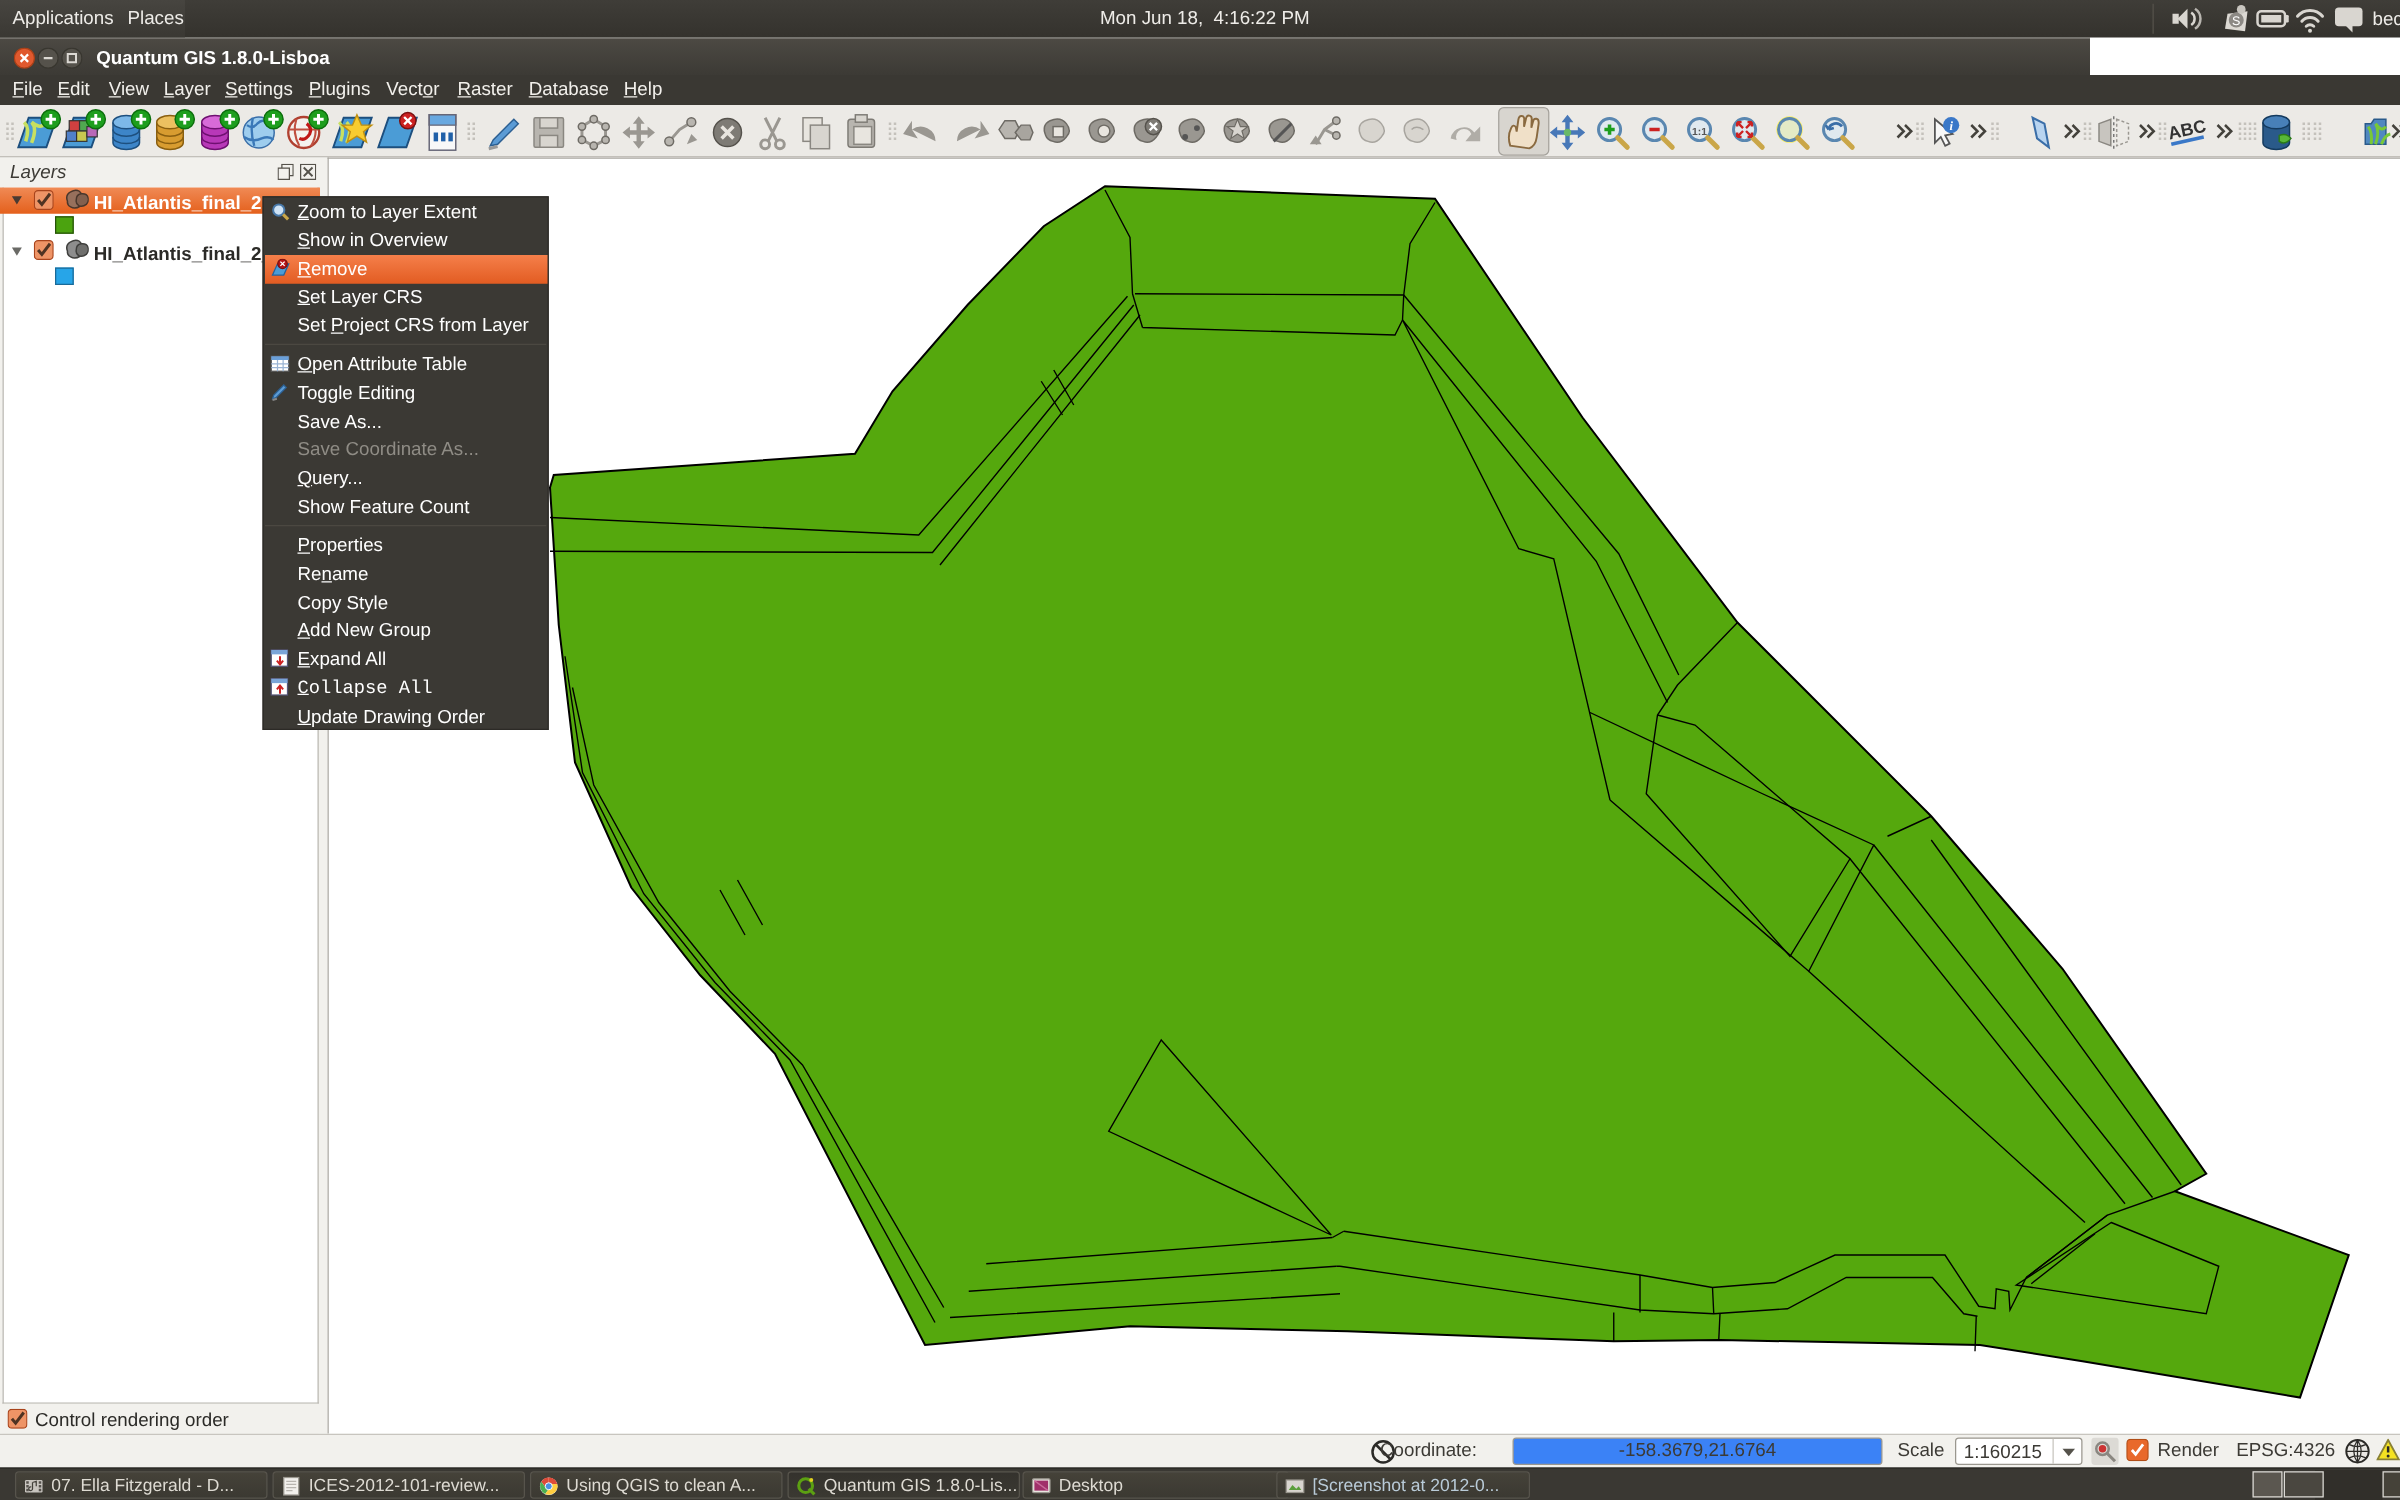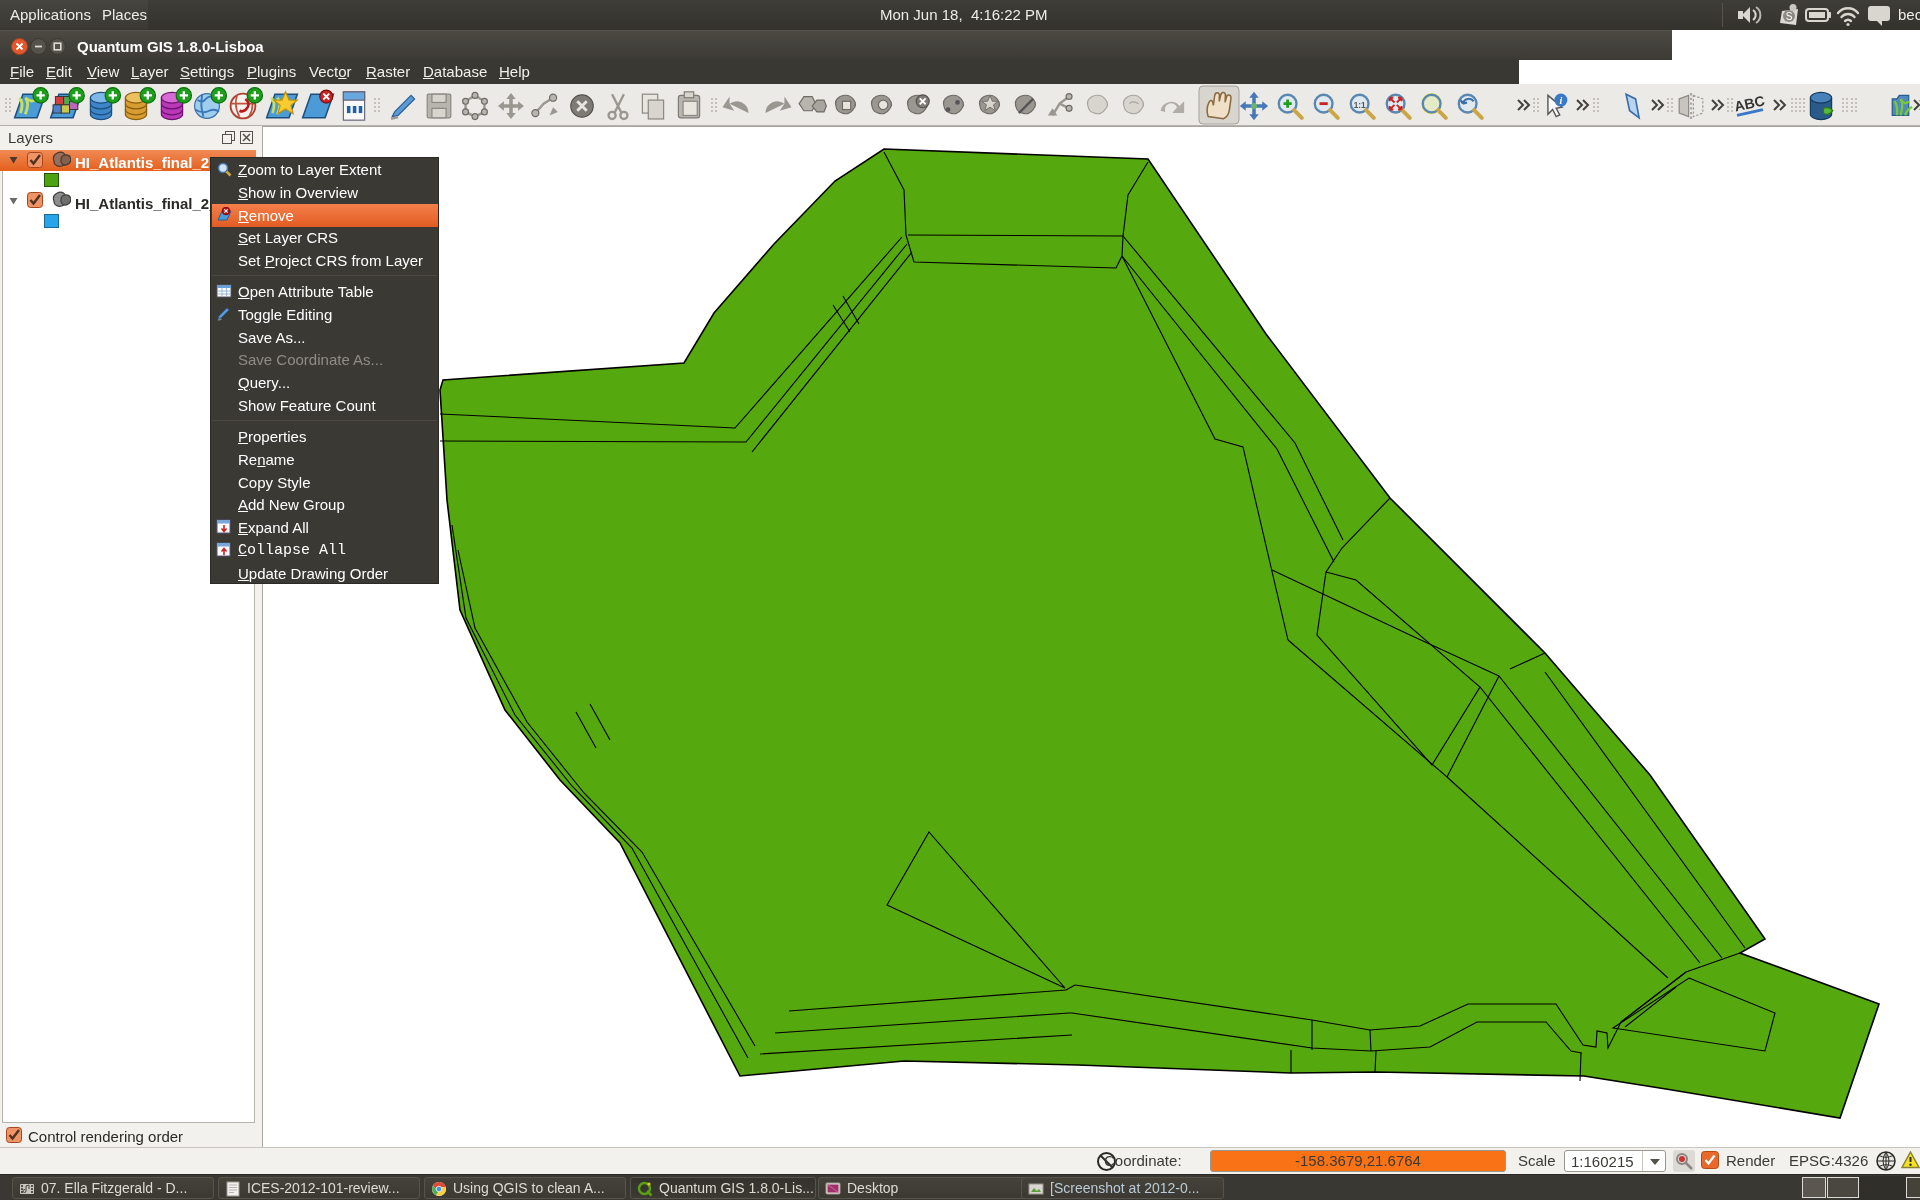--- a/index.html
+++ b/index.html
@@ -9,27 +9,27 @@
 
 #toppanel{left:0;top:0;width:1920px;height:30px;
   background:linear-gradient(#3f3d38,#34322d);color:#eeece8;font-size:15px;}
 #appmenu{left:0;top:0;width:148px;height:30px;background:linear-gradient(#474540,#3a3833);}
 #toppanel .mi{top:0;height:30px;line-height:30px;}
 
 #titlebar{left:0;top:30px;width:1672px;height:30px;
   background:linear-gradient(#4c4943,#3c3a35);border-top:1px solid #55524b;}
 #title{left:77px;top:0;height:30px;line-height:31px;color:#fff;font-weight:bold;font-size:15px;}
 
-#menubar{left:0;top:60px;width:1519px;height:24px;background:#3a3833;color:#f2f0ec;font-size:15px;}
+#menubar{left:0;top:60px;width:1920px;height:24px;background:#3a3833;color:#f2f0ec;font-size:15px;}
 #menubar .mi{top:0;height:24px;line-height:24px;}
 
 #toolbar{left:0;top:84px;width:1920px;height:42px;background:#eceae6;border-bottom:1px solid #b5b2ac;}
 
 #lpanel{left:0;top:126px;width:262px;height:1021px;background:#f2f1ed;}
-#lhead{left:0;top:126px;width:256px;height:24px;color:#3c3a35;font-size:15px;}
+#lhead{left:0;top:126px;width:256px;height:24px;color:#3c3a35;font-size:15px;font-style:italic;}
 #ltree{left:2px;top:150px;width:253px;height:973px;background:#fff;border:1px solid #b8b5af;border-top:none;}
 #lfoot{left:2px;top:1123px;width:253px;height:24px;background:#f2f1ed;font-size:15px;color:#3c3a35;}
 
 #canvas{left:262px;top:126px;width:1658px;height:1021px;background:#fff;border-left:1px solid #a9a6a0;border-top:1px solid #a9a6a0;}
 
 #cmenu{left:210px;top:157px;width:229px;height:427px;background:#3b3934;border:1px solid #2c2a26;
   font-size:15px;color:#fff;z-index:50;}
 .ci{position:absolute;left:0;width:227px;height:23px;line-height:23px;}
 .ci .txt{position:absolute;left:27px;top:0;}
 .ci.dis{color:#8f8c85;}
@@ -572,21 +572,21 @@
       <span class="txt"><u>U</u>pdate Drawing Order</span>
     </div>
 </div>
 
 <div class="abs" id="statusbar">
   <svg style="position:absolute;left:1096px;top:3px;" width="21" height="21">
       <circle cx="10.5" cy="10.5" r="8.5" fill="none" stroke="#2b2a27" stroke-width="2"></circle>
       <path d="M5 5 L16 16" stroke="#2b2a27" stroke-width="2"></path>
     </svg>
   <div class="abs" style="left:1104px;top:4px;">Coordinate:</div>
-  <div class="abs" style="left:1210px;top:2px;width:296px;height:22px;background:#f97316;border:1px solid #9a978f;border-radius:3px;text-align:center;line-height:20px;">-158.3679,21.6764</div>
+  <div class="abs" style="left:1210px;top:2px;width:296px;height:22px;background:#3b82f6;border:1px solid #9a978f;border-radius:3px;text-align:center;line-height:20px;">-158.3679,21.6764</div>
   <div class="abs" style="left:1518px;top:4px;">Scale</div>
   <div class="abs" style="left:1564px;top:2px;width:102px;height:22px;background:#fff;border:1px solid #9a978f;border-radius:3px;">
     <span style="position:absolute;left:6px;top:1px;line-height:20px;">1:160215</span>
     <span style="position:absolute;right:22px;top:0;width:1px;height:20px;background:#c8c5bf;"></span>
     <svg style="position:absolute;right:4px;top:7px;" width="12" height="8">
         <path d="M1 1 L11 1 L6 7 Z" fill="#55524b"></path>
       </svg>
   </div>
   <svg style="position:absolute;left:1673px;top:2px;" width="22" height="22">
       <rect x="0" y="0" width="22" height="22" rx="3" fill="#dcdad5"></rect>

